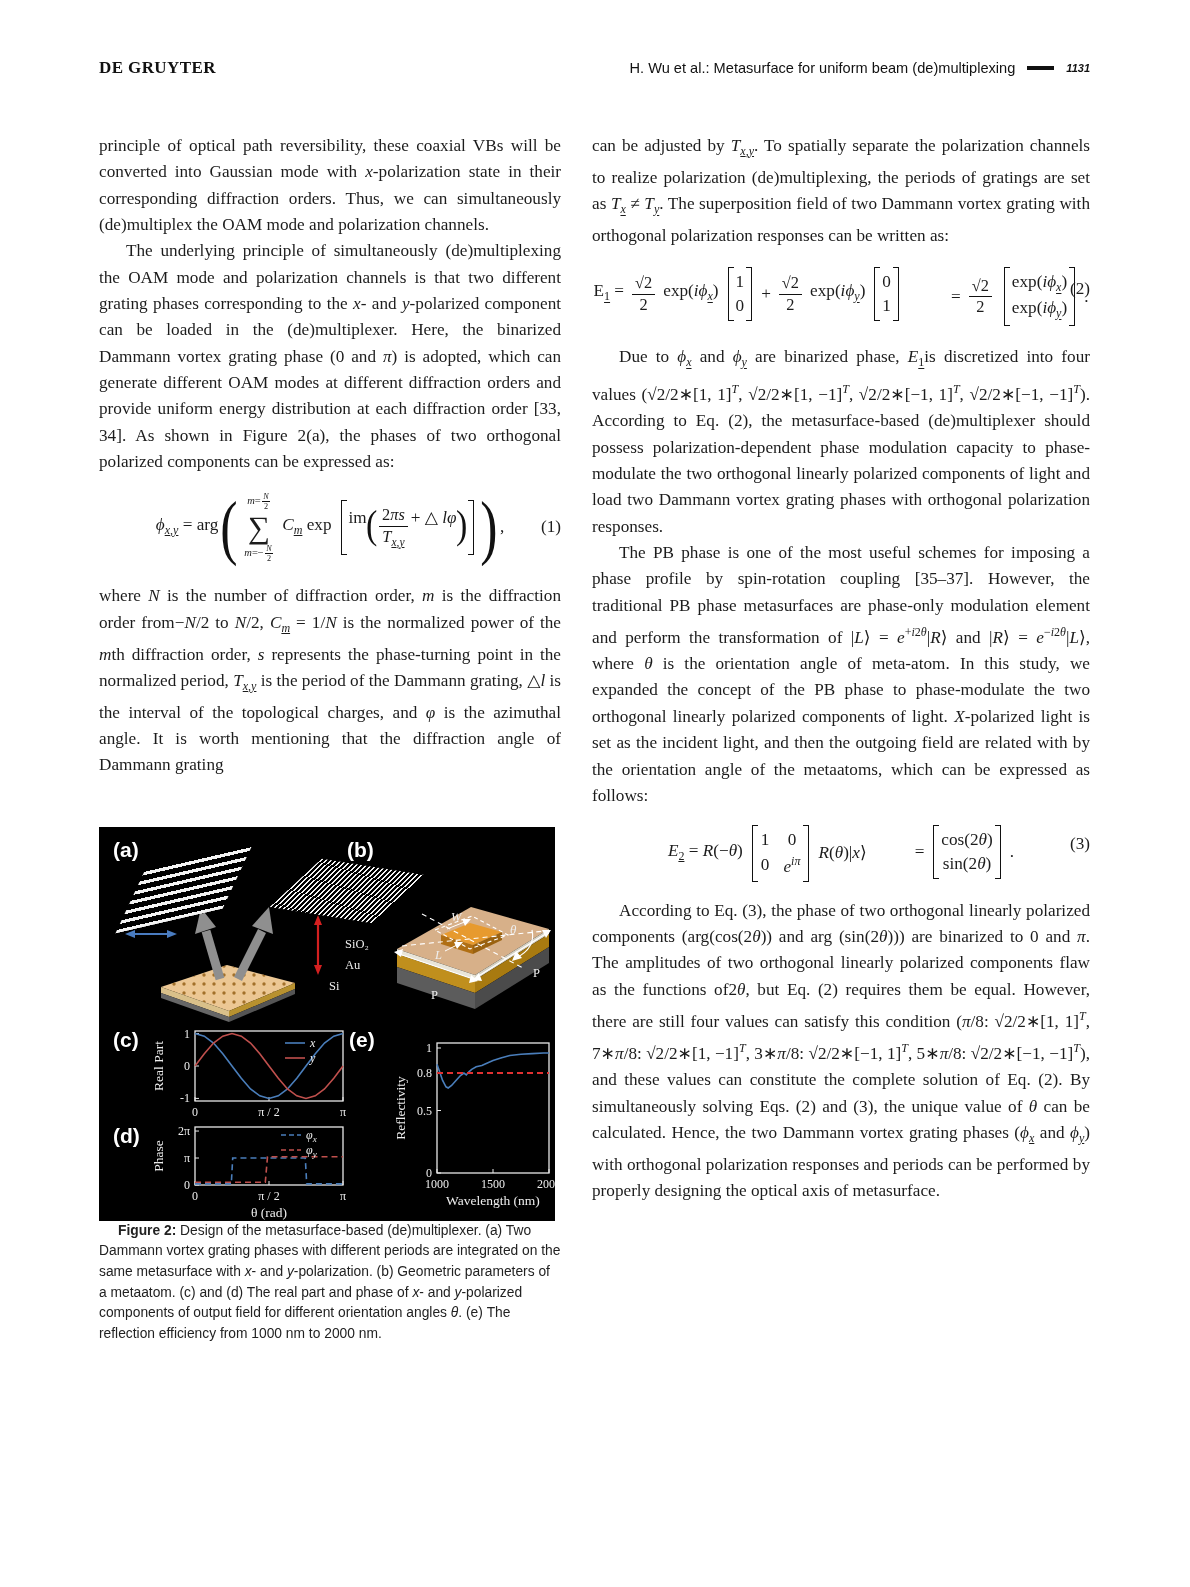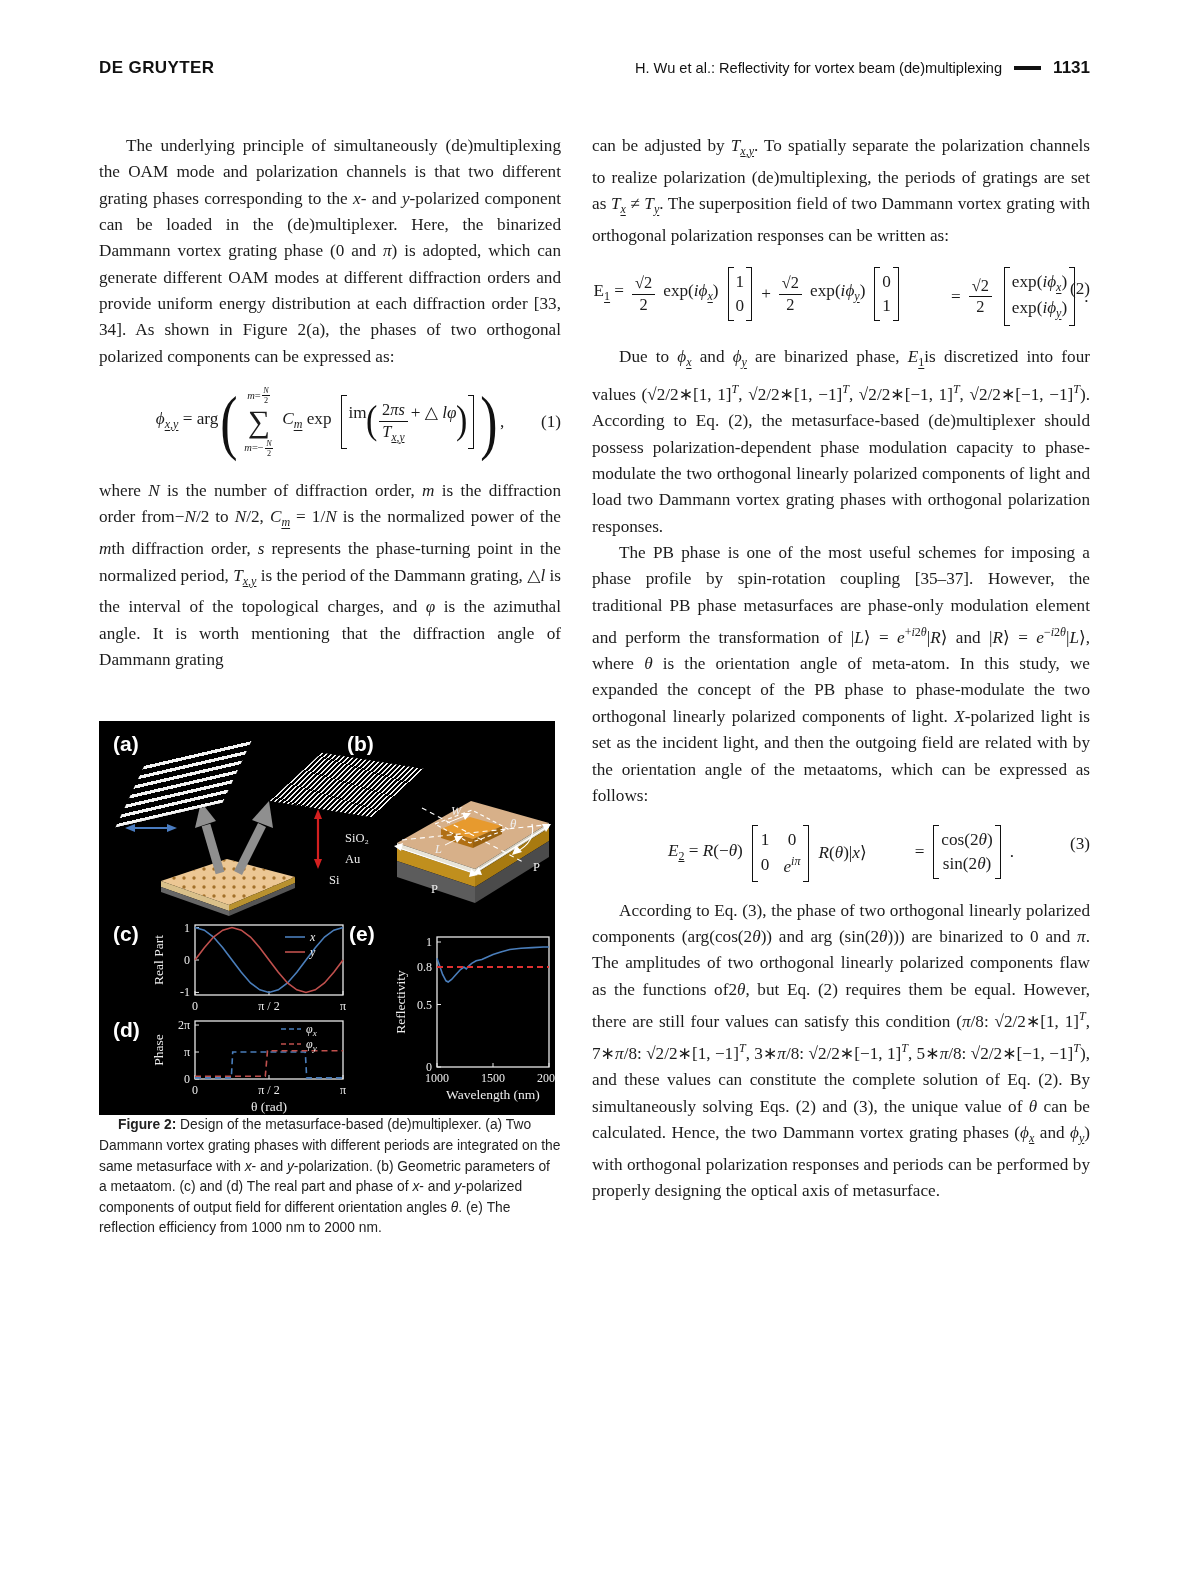--- a/index.html
+++ b/index.html
@@ -2,24 +2,24 @@
 <html><head>
 <meta charset="utf-8">
 <style>
   html,body { margin:0; padding:0; }
   body {
     width:1190px; height:1587px; position:relative; background:#ffffff;
     font-family:"Liberation Serif", serif; color:#1c1c1c; overflow:hidden;
   }
   
   .hdr { position:absolute; left:99px; top:58px; width:991px; display:flex; justify-content:space-between; align-items:center; }
-  .hdr-left { font-family:Liberation Sans, sans-serif; font-weight:700; font-size:17px; letter-spacing:.4px; color:#111; }
+  .hdr-left { font-family:Liberation Serif, serif; font-weight:700; font-size:17px; letter-spacing:.4px; color:#111; }
   .hdr-right { display:flex; align-items:center; font-family:"Liberation Sans",sans-serif; font-size:14.6px; color:#111; }
   .hdr-dash { display:inline-block; width:27px; height:4.4px; background:#111; margin:0 12px; }
-  .hdr-page { font-weight:700; font-size:17px; }
+  .hdr-page { font-weight:700; font-size:11px;font-style:italic; }
 
   
   .col { position:absolute; top:133px; font-size:17.2px; line-height:26.35px; text-align:justify; }
   .col-left  { left:99px;  width:462px; }
   .col-right { left:592px; width:498px; }
   .col p { margin:0; }
   .ind { text-indent:27px; }
 
   
   .eq { position:relative; display:flex; justify-content:center; align-items:center; font-size:17.2px; }
@@ -74,27 +74,28 @@
   .caption b { font-weight:700;padding-left:19px; }
 
   sub { font-size:70%;text-decoration:underline; } sup { font-size:70%; }
 </style>
 </head>
 <body>
 
 <div class="hdr">
   <span class="hdr-left">DE GRUYTER</span>
   <span class="hdr-right">
-    <span>H. Wu et al.: Reflectivity for vortex beam (de)multiplexing</span>
+    <span>H. Wu et al.: Metasurface for uniform beam (de)multiplexing</span>
     <span class="hdr-dash"></span>
     <span class="hdr-page">1131</span>
   </span>
 </div>
 
 <div class="col col-left">
+  <p>principle of optical path reversibility, these coaxial VBs will be converted into Gaussian mode with <i>x</i>-polarization state in their corresponding diffraction orders. Thus, we can simultaneously (de)multiplex the OAM mode and polarization channels.</p>
   <p class="ind">The underlying principle of simultaneously (de)multiplexing the OAM mode and polarization channels is that two different grating phases corresponding to the <i>x</i>- and <i>y</i>-polarized component can be loaded in the (de)multiplexer. Here, the binarized Dammann vortex grating phase (0 and <i>π</i>) is adopted, which can generate different OAM modes at different diffraction orders and provide uniform energy distribution at each diffraction order [33, 34]. As shown in Figure 2(a), the phases of two orthogonal polarized components can be expressed as:</p>
 
   <div class="eq eq1">
     <span class="erow">
       <span><i>ϕ</i><sub><i>x</i>,<i>y</i></sub> = arg</span>
       <span class="d d-lg">(</span>
       <span class="sum">
         <span class="slim">
           <span><i>m</i>=</span>
           <span class="tfrac">

